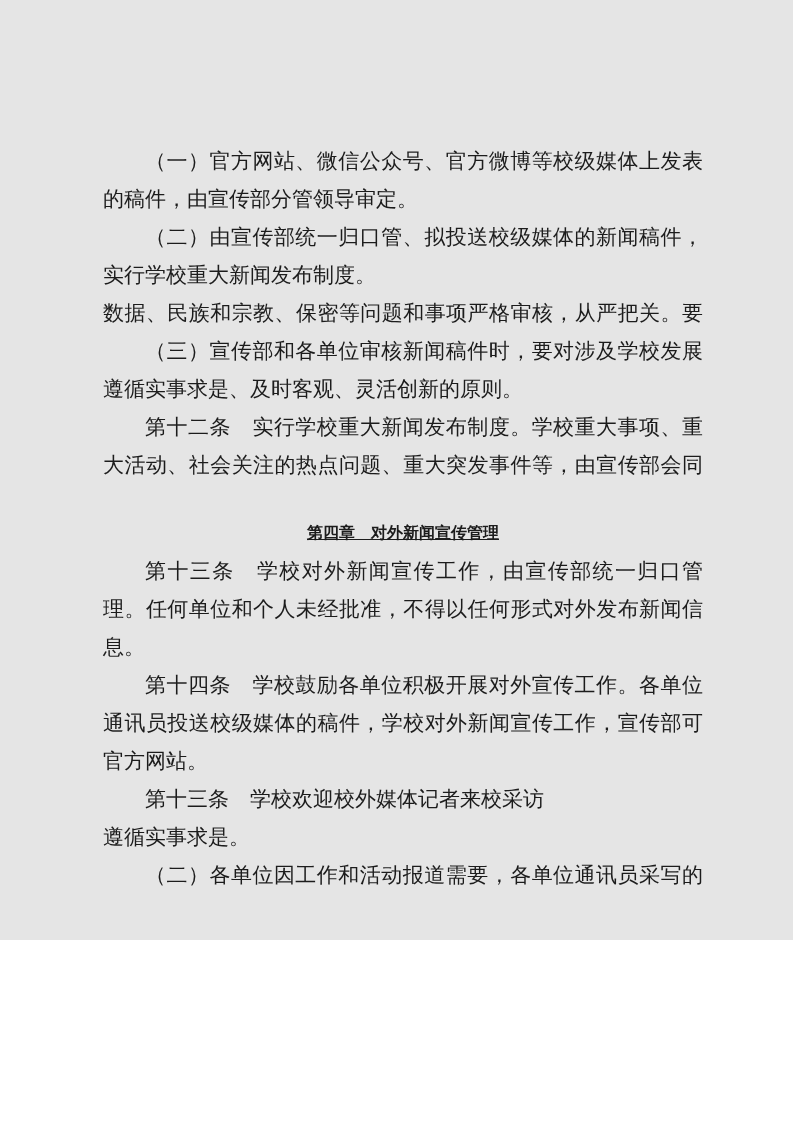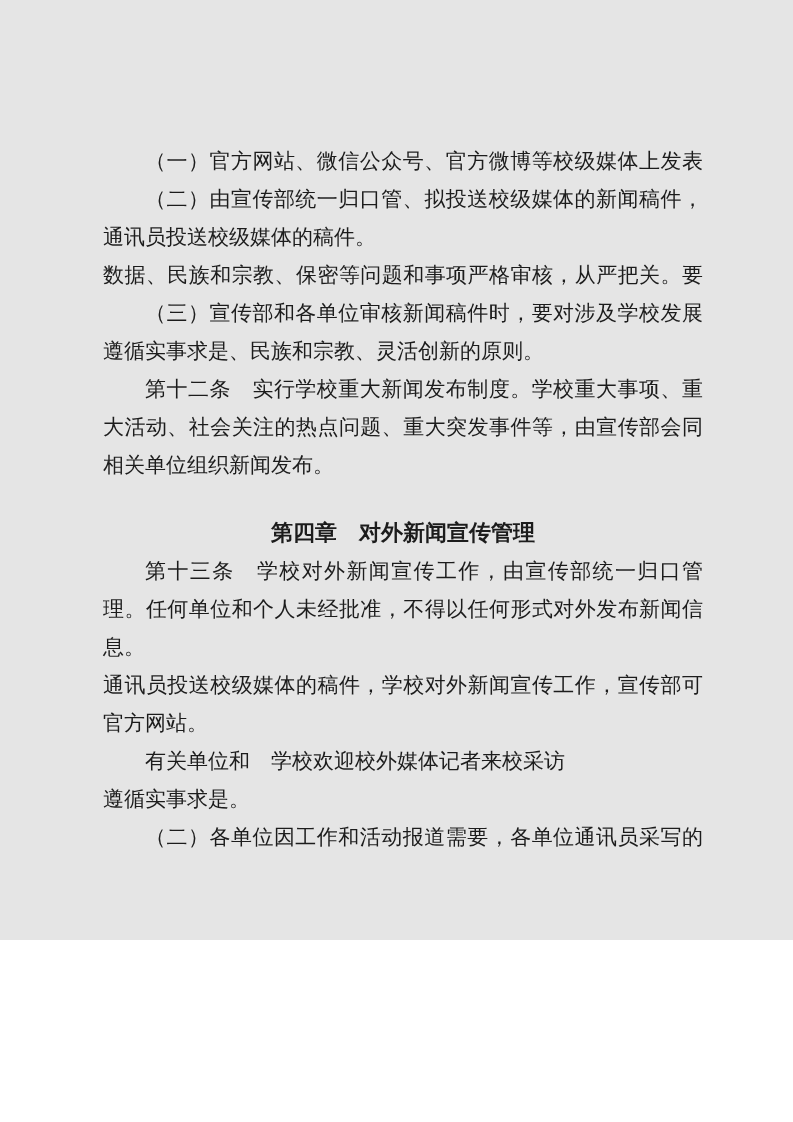--- a/index.html
+++ b/index.html
@@ -41,77 +41,79 @@
   }
   .ln.end {
     text-align: left;
     text-align-last: left;
   }
   .heading {
     margin: 30px 0 0 0;
     padding: 0;
     height: 38px;
     line-height: 38px;
-    font-size: 22px;
+    font-size: 16px;
     font-weight: bold;
     text-align: center;
     font-family: "Liberation Sans", "DejaVu Sans", sans-serif;
+    text-decoration: underline;
   }
   .page-number {
     position: absolute;
     top: 1031px;
     right: 92px;
     font-size: 19px;
     line-height: 24px;
     letter-spacing: 1px;
     color: #1c1c1c;
   }
 </style>
 </head>
 <body>
 
 <div class="page">
   <div class="content">
 
     <p class="para">
       <span class="ln first">（一）官方网站、微信公众号、官方微博等校级媒体上发表</span>
+      <span class="ln end">的稿件，由宣传部分管领导审定。</span>
     </p>
 
     <p class="para">
       <span class="ln first">（二）由宣传部统一归口管、拟投送校级媒体的新闻稿件，</span>
-      <span class="ln end">通讯员投送校级媒体的稿件。</span>
+      <span class="ln end">实行学校重大新闻发布制度。</span>
     </p>
 
     <p class="para">
       <span class="ln">数据、民族和宗教、保密等问题和事项严格审核，从严把关。要</span>
       <span class="ln first">（三）宣传部和各单位审核新闻稿件时，要对涉及学校发展</span>
-      <span class="ln end">遵循实事求是、民族和宗教、灵活创新的原则。</span>
+      <span class="ln end">遵循实事求是、及时客观、灵活创新的原则。</span>
     </p>
 
     <p class="para">
       <span class="ln first">第十二条　实行学校重大新闻发布制度。学校重大事项、重</span>
       <span class="ln">大活动、社会关注的热点问题、重大突发事件等，由宣传部会同</span>
-      <span class="ln end">相关单位组织新闻发布。</span>
     </p>
 
     <h2 class="heading">第四章　对外新闻宣传管理</h2>
 
     <p class="para">
       <span class="ln first">第十三条　学校对外新闻宣传工作，由宣传部统一归口管</span>
       <span class="ln">理。任何单位和个人未经批准，不得以任何形式对外发布新闻信</span>
       <span class="ln end">息。</span>
     </p>
 
     <p class="para">
+      <span class="ln first">第十四条　学校鼓励各单位积极开展对外宣传工作。各单位</span>
       <span class="ln">通讯员投送校级媒体的稿件，学校对外新闻宣传工作，宣传部可</span>
       <span class="ln end">官方网站。</span>
     </p>
 
     <p class="para">
-      <span class="ln first end">有关单位和　学校欢迎校外媒体记者来校采访</span>
+      <span class="ln first end">第十三条　学校欢迎校外媒体记者来校采访</span>
     </p>
 
     <p class="para">
       <span class="ln end">遵循实事求是。</span>
     </p>
 
     <p class="para">
       <span class="ln first">（二）各单位因工作和活动报道需要，各单位通讯员采写的</span>
     </p>
 

